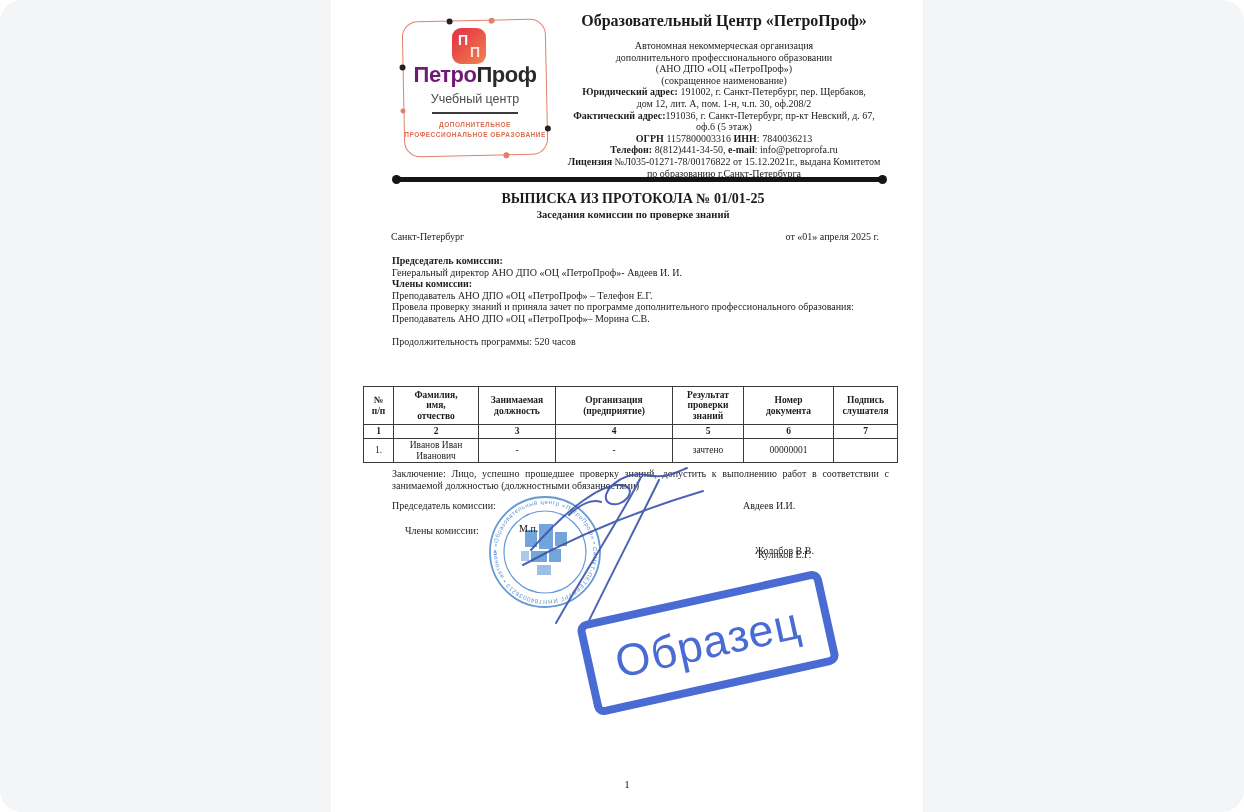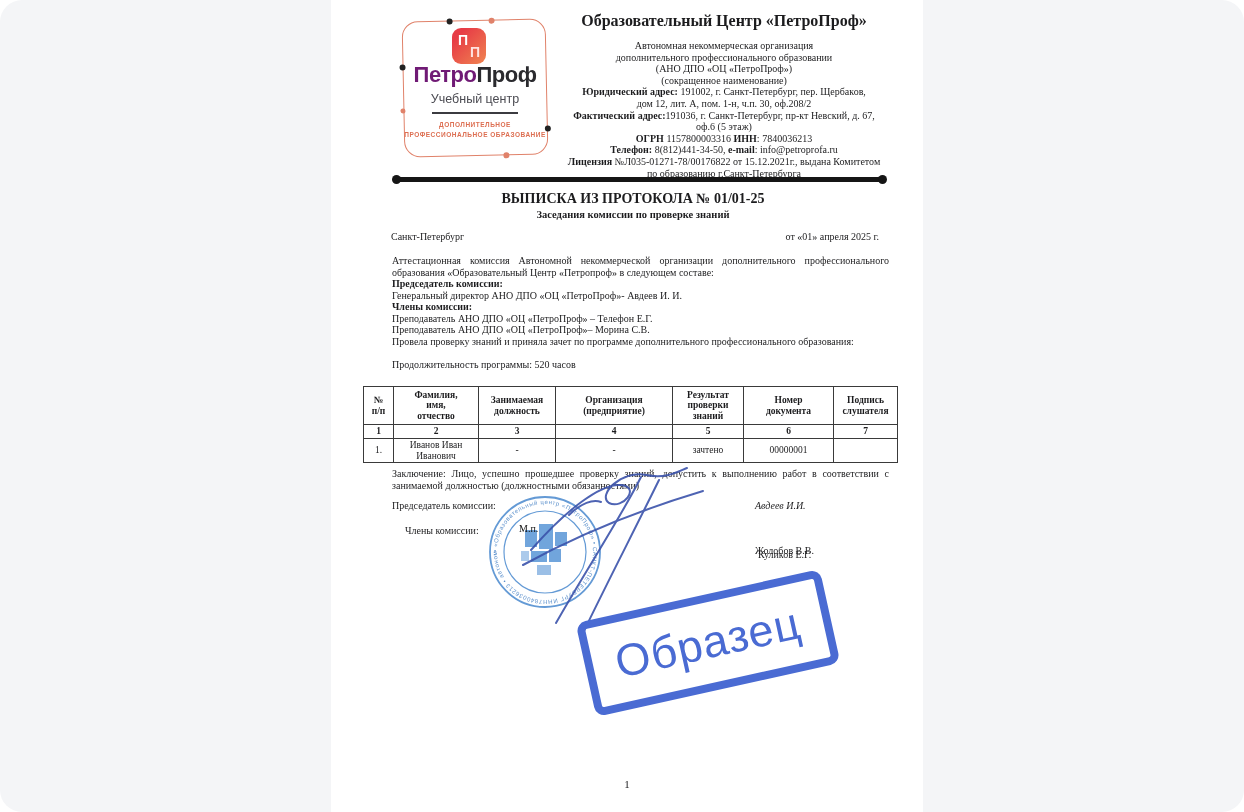--- a/index.html
+++ b/index.html
@@ -134,27 +134,26 @@
 
     <div class="doc-title">ВЫПИСКА ИЗ ПРОТОКОЛА № 01/01-25</div>
     <div class="doc-subtitle">Заседания комиссии по проверке знаний</div>
 
     <div class="city-date">
       <span>Санкт-Петербург</span>
       <span>от «01» апреля 2025 г.</span>
     </div>
 
     <div class="paragraph">
-      <div>Аттестационная комиссия Автономной некоммерческой организации дополнительного профессионального образования «Образовательный Центр «Петропроф» в следующем составе:</div>
       <div class="b">Председатель комиссии:</div>
       <div>Генеральный директор АНО ДПО «ОЦ «ПетроПроф»- Авдеев И. И.</div>
       <div class="b">Члены комиссии:</div>
       <div>Преподаватель АНО ДПО «ОЦ «ПетроПроф» – Телефон Е.Г.</div>
+      <div>Провела проверку знаний и приняла зачет по программе дополнительного профессионального образования:</div>
       <div>Преподаватель АНО ДПО «ОЦ «ПетроПроф»– Морина С.В.</div>
-      <div>Провела проверку знаний и приняла зачет по программе дополнительного профессионального образования:</div>
       <div class="duration">Продолжительность программы: 520 часов</div>
     </div>
 
     <table class="results">
       <colgroup>
         <col style="width:30px">
           <col style="width:85px">
           <col style="width:77px">
           <col style="width:117px">
         <col style="width:71px">
@@ -197,21 +196,21 @@
         <td>зачтено</td>
         <td>00000001</td>
         <td></td>
       </tr>
     </tbody>
       </table>
 
     <div class="conclusion">Заключение: Лицо, успешно прошедшее проверку знаний, допустить к выполнению работ в соответствии с занимаемой должностью (должностными обязанностями)</div>
 
     <div class="sig-row" style="left:61px; top:500px;">Председатель  комиссии:</div>
-    <div class="sig-row" style="left:424px; top:500px;font-style:italic;">Авдеев И.И.</div>
+    <div class="sig-row" style="left:412px; top:500px;">Авдеев И.И.</div>
     <div class="sig-row" style="left:74px; top:525px;">Члены комиссии:</div>
     <div class="sig-row" style="left:424px; top:525px;margin-top:20px;">Жолобов В.В.</div>
     <div class="sig-row" style="left:427px; top:549px;">Куликов Е.Г.</div>
     <div class="mp-mark">М.п.</div>
 
     <svg class="round-stamp" viewBox="0 0 118 118">
       <circle cx="59" cy="59" r="55" fill="none" stroke="#5792d2" stroke-width="1.8"></circle>
       <circle cx="59" cy="59" r="41" fill="none" stroke="#5792d2" stroke-width="1.2"></circle>
       <defs>
         <path id="ringPath" d="M11,59 a48,48 0 1 1 96,0 a48,48 0 1 1 -96,0"></path>

